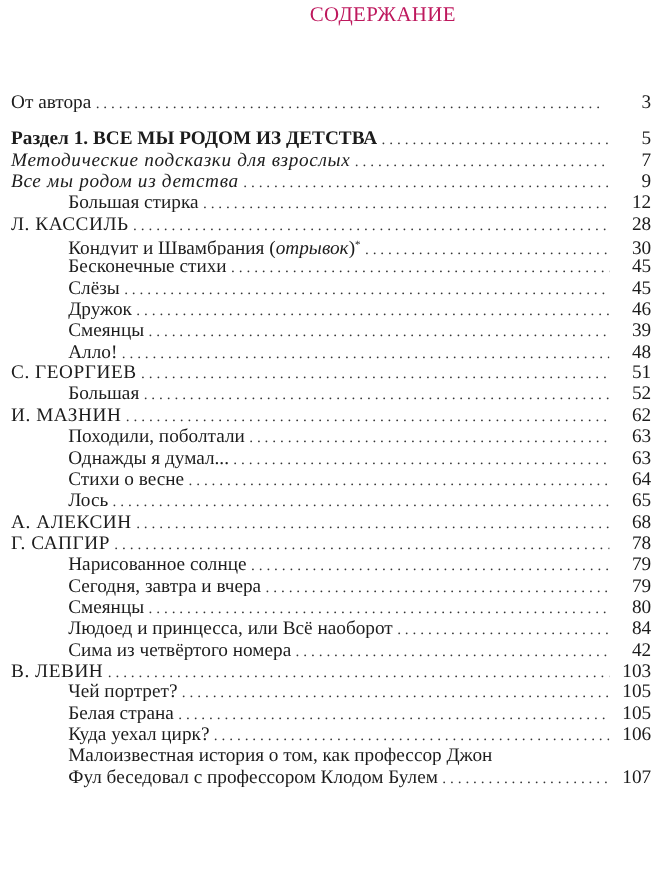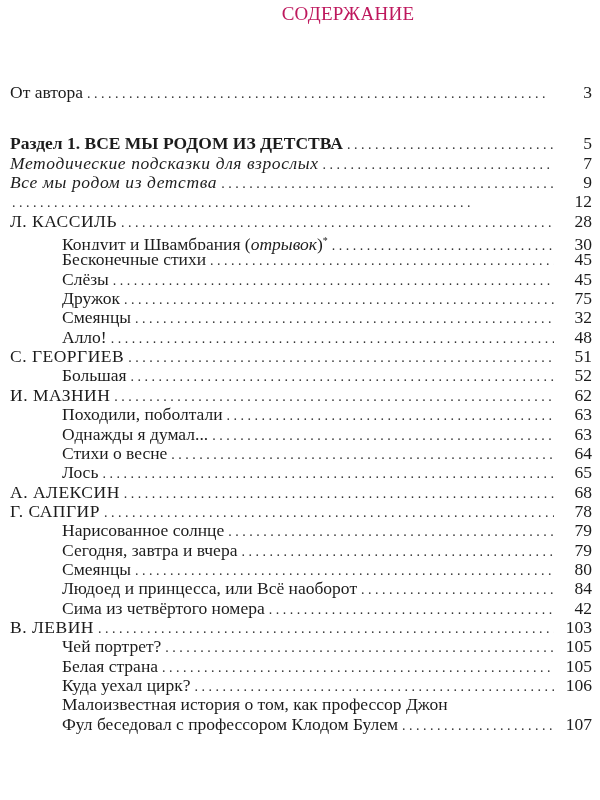--- a/index.html
+++ b/index.html
@@ -39,21 +39,21 @@
   }
   .row {
     position: relative;
     display: flex;
     align-items: baseline;
     height: 19.35px;
     line-height: 19.35px;
     font-size: 17.5px;
     white-space: nowrap;
   }
-  .row.gap-after { margin-bottom: 32px; }
+  .row.gap-after { margin-bottom: 14px; }
   .row .label {
     flex: 0 0 auto;
     background: #fff;
     padding-right: 2px;
   }
   .row .leader {
     flex: 1 1 auto;
     overflow: hidden;
     color: #333;
     letter-spacing: 6.2px;
@@ -105,20 +105,21 @@
     </div>
 
     <div class="row italic">
       <span class="label">Все мы родом из детства</span>
       <span class="leader"></span>
       <span class="page-no">9</span>
     </div>
 
 
     <div class="row indent">
+      <span class="label">Большая стирка</span>
       <span class="leader"></span>
       <span class="page-no">12</span>
     </div>
 
     <div class="row author">
       <span class="label">Л. КАССИЛЬ</span>
       <span class="leader"></span>
       <span class="page-no">28</span>
     </div>
 
@@ -137,27 +138,27 @@
 
     <div class="row indent">
       <span class="label">Слёзы</span>
       <span class="leader"></span>
       <span class="page-no">45</span>
     </div>
 
     <div class="row indent">
       <span class="label">Дружок</span>
       <span class="leader"></span>
-      <span class="page-no">75</span>
+      <span class="page-no">46</span>
     </div>
 
     <div class="row indent">
       <span class="label">Смеянцы</span>
       <span class="leader"></span>
-      <span class="page-no">32</span>
+      <span class="page-no">39</span>
     </div>
 
     <div class="row indent">
       <span class="label">Алло!</span>
       <span class="leader"></span>
       <span class="page-no">48</span>
     </div>
 
     <div class="row author">
       <span class="label">С. ГЕОРГИЕВ</span>

